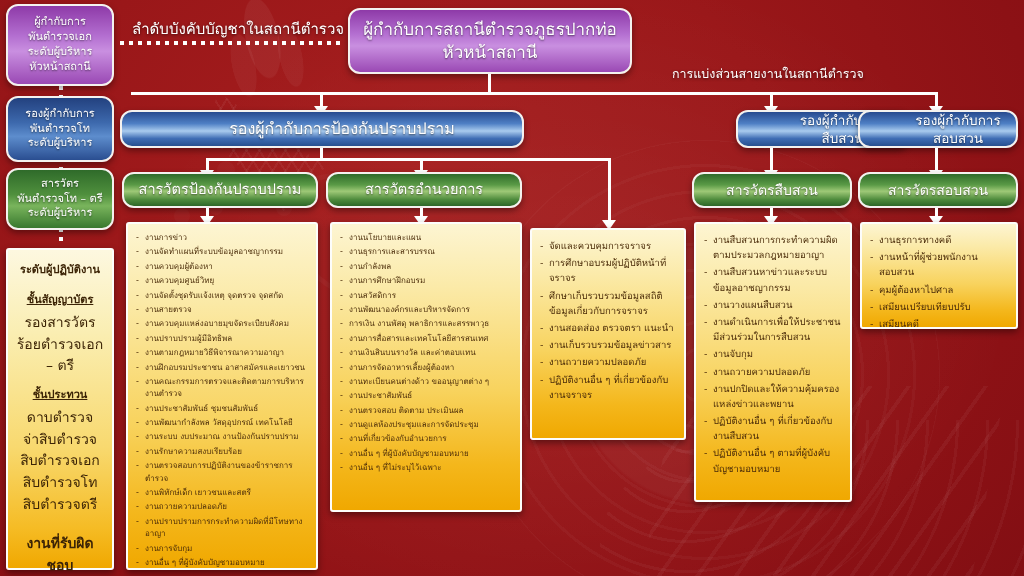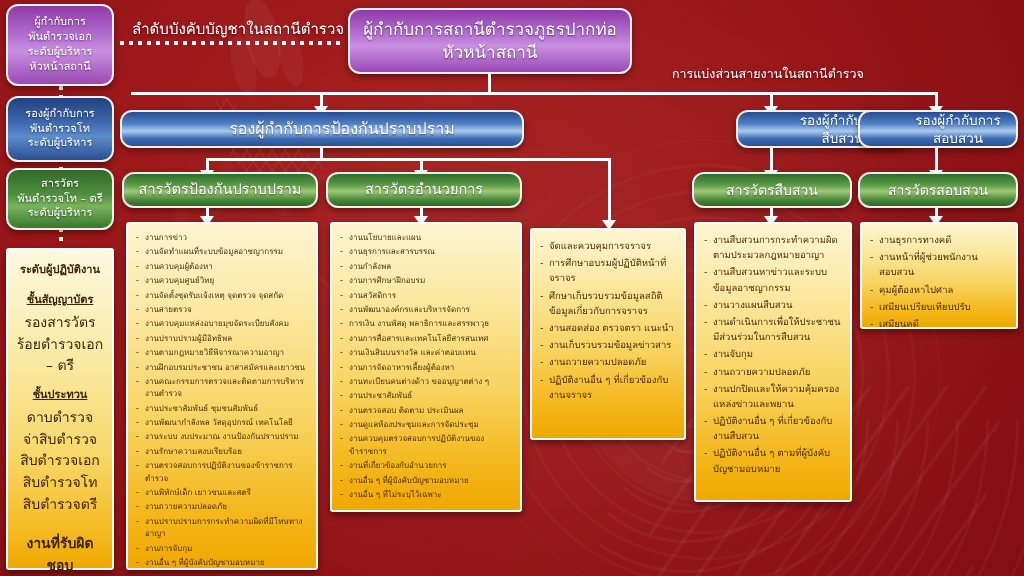--- a/index.html
+++ b/index.html
@@ -302,21 +302,20 @@
       <li>งานสวัสดิการ</li>
       <li>งานพัฒนาองค์กรและบริหารจัดการ</li>
       <li>การเงิน งานพัสดุ พลาธิการและสรรพาวุธ</li>
       <li>งานการสื่อสารและเทคโนโลยีสารสนเทศ</li>
       <li>งานเงินสินบนรางวัล และค่าตอบแทน</li>
       <li>งานการจัดอาหารเลี้ยงผู้ต้องหา</li>
       <li>งานทะเบียนคนต่างด้าว ขออนุญาตต่าง ๆ</li>
       <li>งานประชาสัมพันธ์</li>
       <li>งานตรวจสอบ ติดตาม ประเมินผล</li>
       <li>งานดูแลห้องประชุมและการจัดประชุม</li>
-      <li>งานควบคุมตรวจสอบการปฏิบัติงานของข้าราชการ</li>
       <li>งานที่เกี่ยวข้องกับอำนวยการ</li>
       <li>งานอื่น ๆ ที่ผู้บังคับบัญชามอบหมาย</li>
       <li>งานอื่น ๆ ที่ไม่ระบุไว้เฉพาะ</li>
     </ul>
   </div>
 
   <div class="panel mid" style="left:530px;top:228px;width:156px;height:212px;">
     <ul>
       <li>จัดและควบคุมการจราจร</li>
       <li>การศึกษาอบรมผู้ปฏิบัติหน้าที่จราจร</li>

